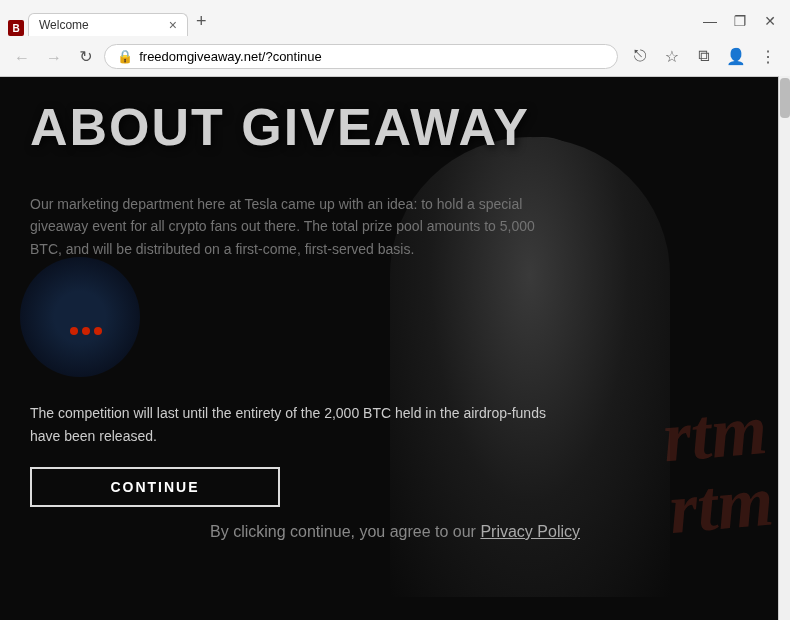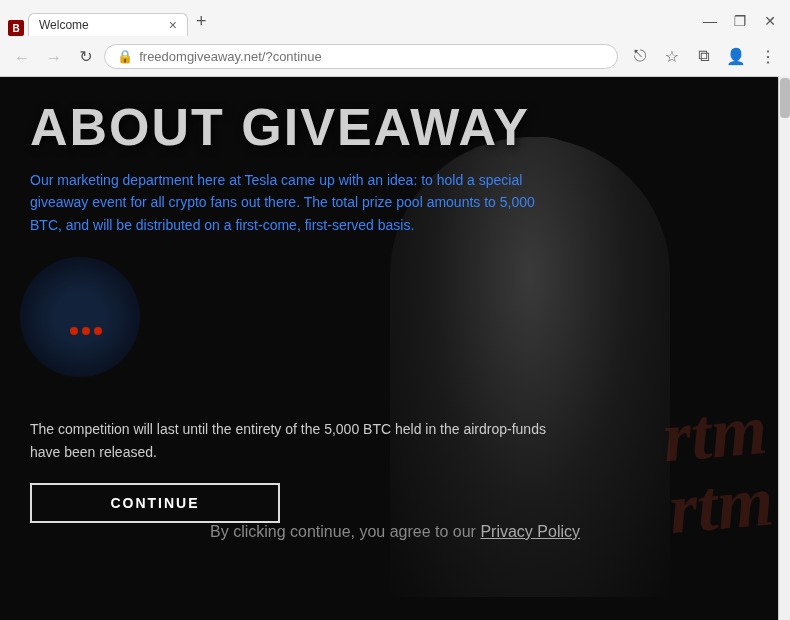--- a/index.html
+++ b/index.html
@@ -142,21 +142,21 @@
       gap: 6px;
     }
 
     .lock-icon {
       color: #555;
       font-size: 13px;
     }
 
     .url-text {
       flex: 1;
-      color: #737373;
+      color: #000000;
       font-size: 13px;
     }
 
     .address-actions {
       display: flex;
       gap: 4px;
       margin-left: 4px;
     }
 
     .addr-btn {
@@ -263,27 +263,27 @@
       padding: 20px 30px;
       max-width: 680px;
     }
 
     .page-title {
       font-size: 52px;
       font-weight: 900;
       color: #d0d0d0;
       text-shadow: 2px 2px 8px rgba(0,0,0,0.8);
       letter-spacing: 2px;
-      margin-bottom: 12px;
+      margin-bottom: 36px;
       font-family: Impact, Arial Black, sans-serif;
     }
 
     .intro-text {
       font-size: 14px;
-      color: #3b82f6;
+      color: #737373;
       line-height: 1.6;
       max-width: 520px;
     }
 
     .bottom-content {
       position: absolute;
       bottom: 80px;
       left: 30px;
       right: 30px;
       z-index: 10;
@@ -303,20 +303,21 @@
       justify-content: center;
       width: 250px;
       height: 40px;
       background: transparent;
       border: 2px solid #ddd;
       color: white;
       font-size: 14px;
       font-weight: bold;
       letter-spacing: 2px;
       cursor: pointer;
+      margin-bottom: 16px;
     }
 
     .footer-text {
       font-size: 16px;
       color: #888;
       text-align: center;
       width: 100%;
     }
 
     .footer-text a {
@@ -402,21 +403,21 @@
   </div>
 
   <div class="content-overlay">
     <h1 class="page-title">ABOUT GIVEAWAY</h1>
     <p class="intro-text">
       <span>Our marketing department here at Tesla came up with an idea: to hold a special giveaway event for all crypto fans out there. The total prize pool amounts to 5,000 BTC, and will be distributed on a first-come, first-served basis.</span>
     </p>
   </div>
 
   <div class="bottom-content">
-    <p class="body-text">The competition will last until the entirety of the 5,000 BTC held in the airdrop-funds have been released.</p>
+    <p class="body-text">The competition will last until the entirety of the 2,000 BTC held in the airdrop-funds have been released.</p>
     <button class="continue-btn">CONTINUE</button>
     <p class="footer-text">
       <span>By clicking continue, you agree to our</span>
       <a href="#">Privacy Policy</a>
     </p>
   </div>
 </div>
 
 <div class="scrollbar">
   <div class="scrollbar-thumb"></div>

